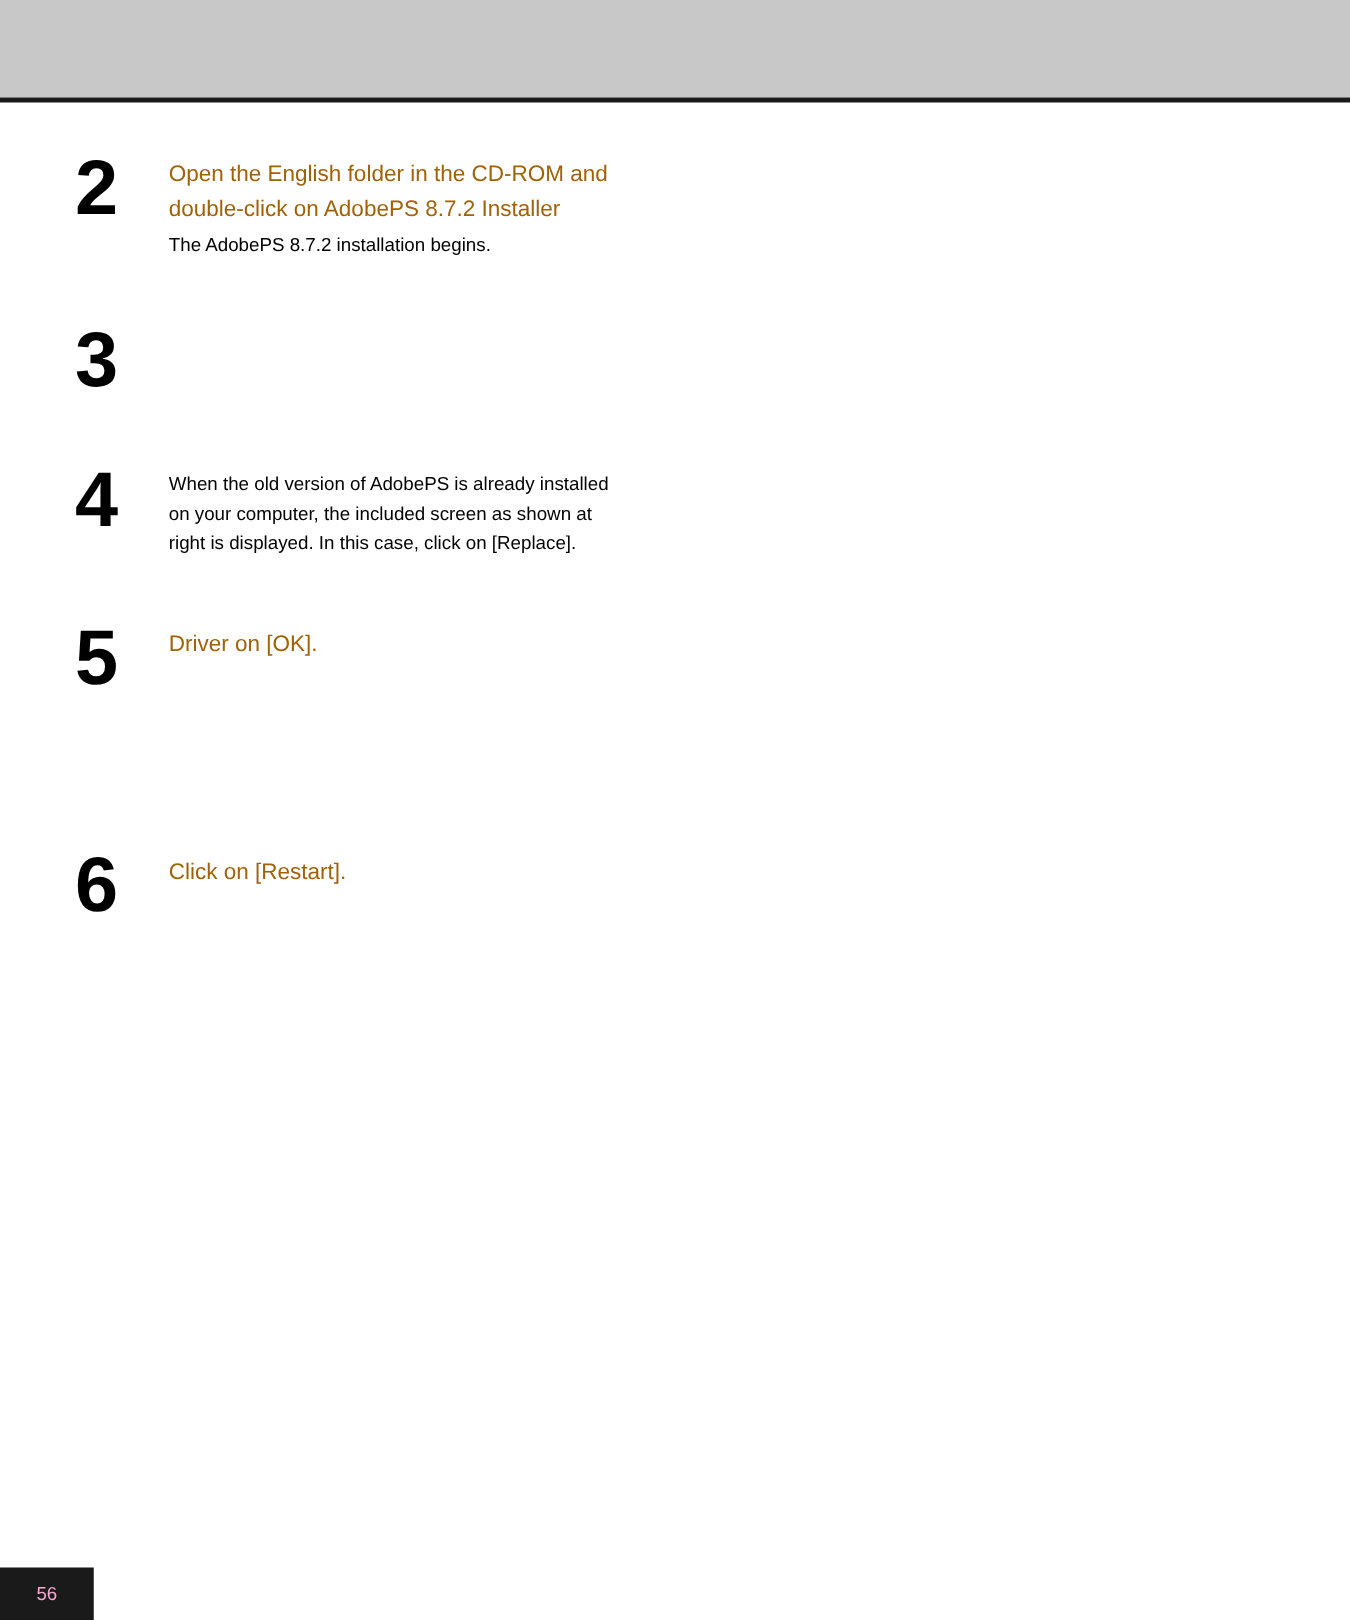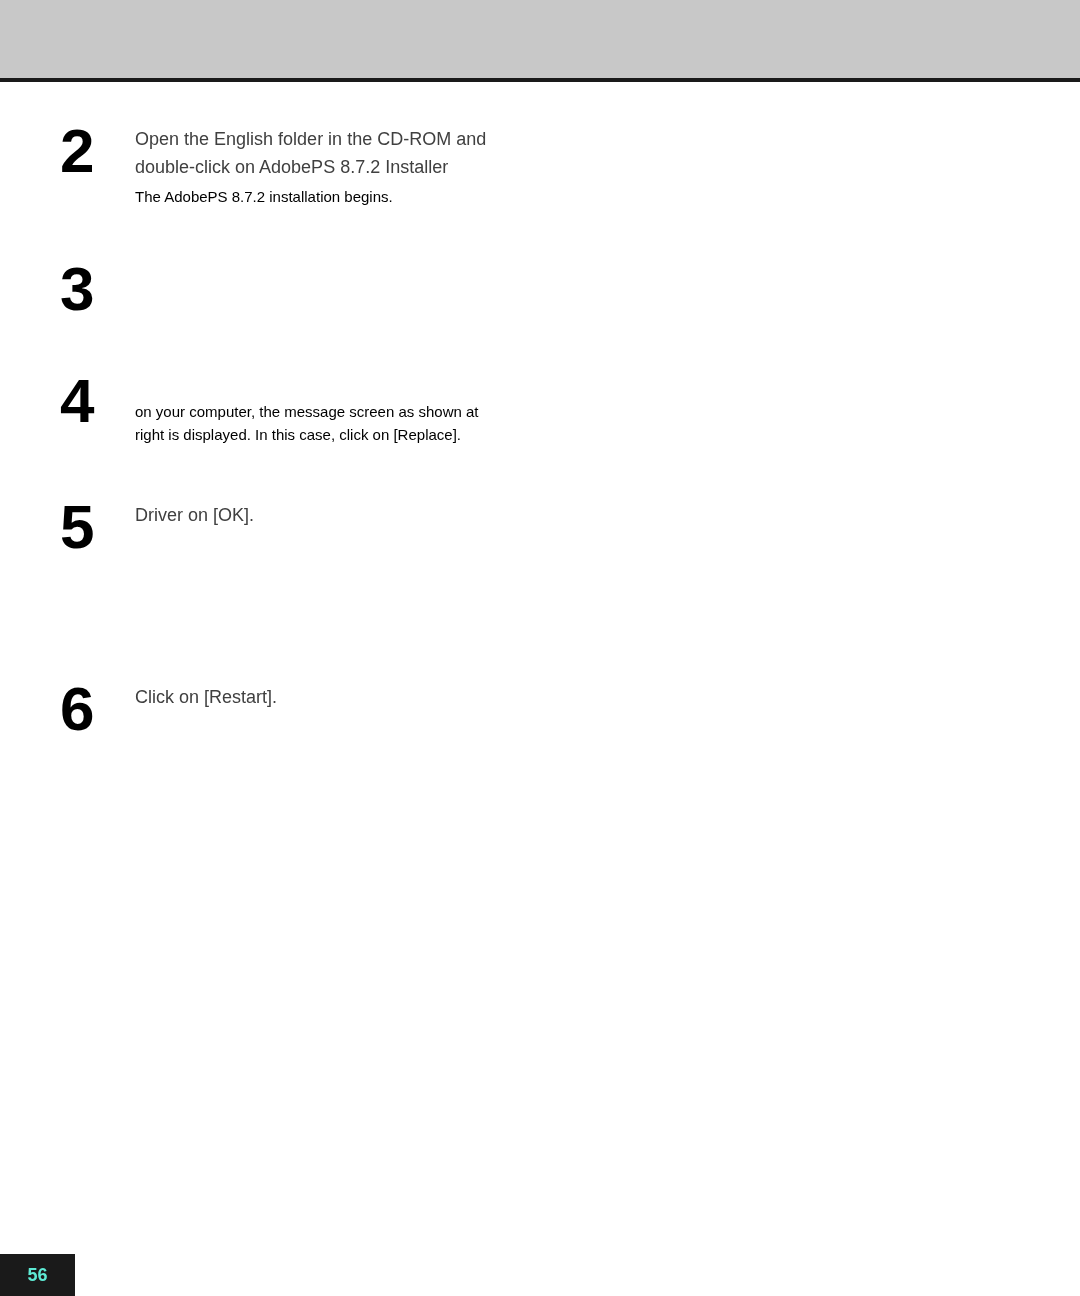--- a/index.html
+++ b/index.html
@@ -50,21 +50,21 @@
     }
 
     .step-content {
       padding-top: 6px;
       flex: 1;
     }
 
     .step-main-text {
       font-size: 18px;
       font-family: Arial, Helvetica, sans-serif;
-      color: #404040;
+      color: #a16207;
       line-height: 1.55;
     }
 
     .step-sub-text {
       font-size: 15px;
       font-family: Liberation Sans, sans-serif;
       color: #000000;
       margin-top: 4px;
       line-height: 1.5;
     }
@@ -82,24 +82,24 @@
       left: 0;
       width: 75px;
       height: 42px;
       background-color: #1a1a1a;
       display: flex;
       align-items: center;
       justify-content: center;
     }
 
     .page-number {
-      color: #5eead4;
-      font-size: 18px;
+      color: #f9a8d4;
+      font-size: 15px;
       font-family: Arial, Helvetica, sans-serif;
-      font-weight: bold;
+      font-weight: normal;
     }
 
     .step-2 {
       margin-top: 8px;
       margin-bottom: 50px;
     }
 
     .step-3 {
       margin-bottom: 50px;
     }
@@ -136,22 +136,22 @@
   </div>
 
   <div class="step step-3">
     <div class="step-number">3</div>
   </div>
 
   <div class="step step-4">
     <div class="step-number">4</div>
     <div class="step-content">
       <div class="step-detail-text">
-        <br>
-        <span>on your computer, the message screen as shown at</span><br>
+        <span>When the old version of AdobePS is already installed</span><br>
+        <span>on your computer, the included screen as shown at</span><br>
         <span>right is displayed.  In this case, click on [Replace].</span>
       </div>
     </div>
   </div>
 
   <div class="step step-5">
     <div class="step-number">5</div>
     <div class="step-content">
       <div class="step-main-text">Driver on [OK].</div>
     </div>

